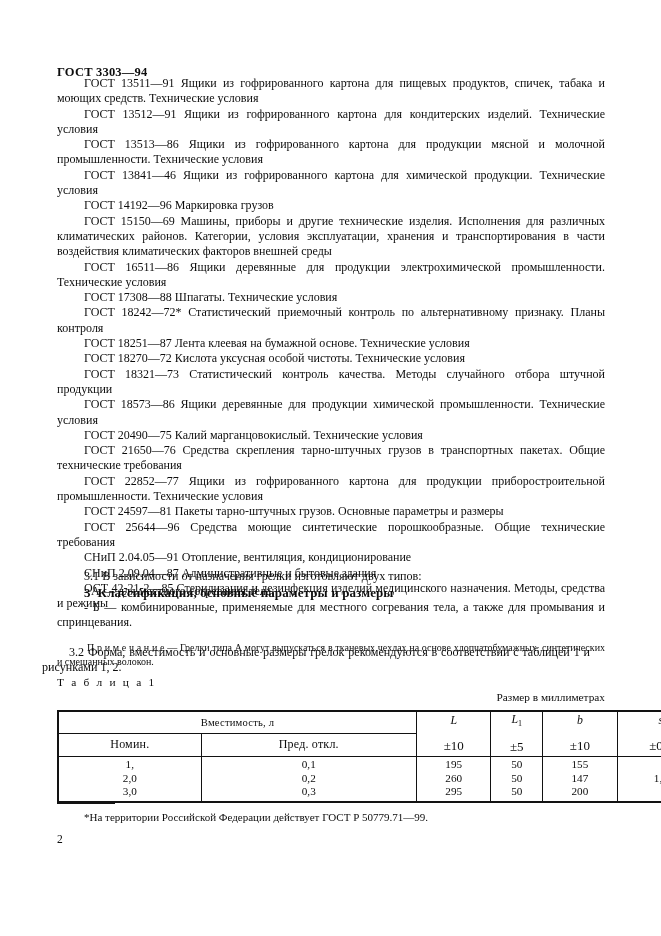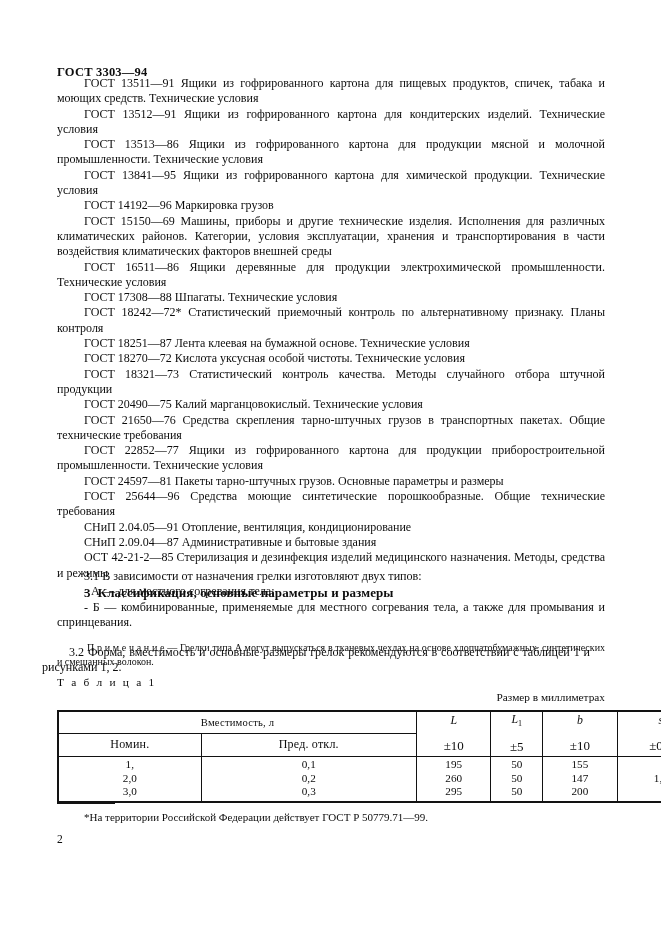--- a/index.html
+++ b/index.html
@@ -203,29 +203,30 @@
 <body>
 
 <div class="page">
 
   <div class="running-head">ГОСТ 3303—94</div>
 
   <div class="body-block">
     <p class="ref">ГОСТ 13511—91  Ящики из гофрированного картона для пищевых продуктов, спичек, табака и моющих средств. Технические условия</p>
     <p class="ref">ГОСТ 13512—91  Ящики из гофрированного картона для кондитерских изделий. Технические условия</p>
     <p class="ref">ГОСТ 13513—86  Ящики из гофрированного картона для продукции мясной и молочной промышленности. Технические условия</p>
-    <p class="ref">ГОСТ 13841—95  Ящики из гофрированного картона для химической продукции. Технические условия</p>
+    <p class="ref">ГОСТ 13841—46  Ящики из гофрированного картона для химической продукции. Технические условия</p>
     <p class="ref">ГОСТ 14192—96  Маркировка грузов</p>
     <p class="ref">ГОСТ 15150—69  Машины, приборы и другие технические изделия. Исполнения для различных климатических районов. Категории, условия эксплуатации, хранения и транспортирования в части воздействия климатических факторов внешней среды</p>
     <p class="ref">ГОСТ 16511—86 Ящики деревянные для продукции электрохимической промышленности. Технические условия</p>
     <p class="ref">ГОСТ 17308—88  Шпагаты. Технические условия</p>
     <p class="ref">ГОСТ 18242—72* Статистический приемочный контроль по альтернативному признаку. Планы контроля</p>
     <p class="ref">ГОСТ 18251—87  Лента клеевая на бумажной основе. Технические условия</p>
     <p class="ref">ГОСТ 18270—72  Кислота уксусная особой чистоты. Технические условия</p>
     <p class="ref">ГОСТ 18321—73  Статистический контроль качества. Методы случайного отбора штучной продукции</p>
+    <p class="ref">ГОСТ 18573—86  Ящики деревянные для продукции химической промышленности. Технические условия</p>
     <p class="ref">ГОСТ 20490—75  Калий марганцовокислый. Технические условия</p>
     <p class="ref">ГОСТ 21650—76  Средства скрепления тарно-штучных грузов в транспортных пакетах. Общие технические требования</p>
     <p class="ref">ГОСТ 22852—77  Ящики из гофрированного картона для продукции приборостроительной промышленности. Технические условия</p>
     <p class="ref">ГОСТ 24597—81  Пакеты тарно-штучных грузов. Основные параметры и размеры</p>
     <p class="ref">ГОСТ 25644—96  Средства моющие синтетические порошкообразные. Общие технические требования</p>
     <p class="ref">СНиП 2.04.05—91  Отопление, вентиляция, кондиционирование</p>
     <p class="ref">СНиП 2.09.04—87  Административные и бытовые здания</p>
     <p class="ref">ОСТ 42-21-2—85  Стерилизация и дезинфекция изделий медицинского назначения. Методы, средства и режимы</p>
   </div>
 

